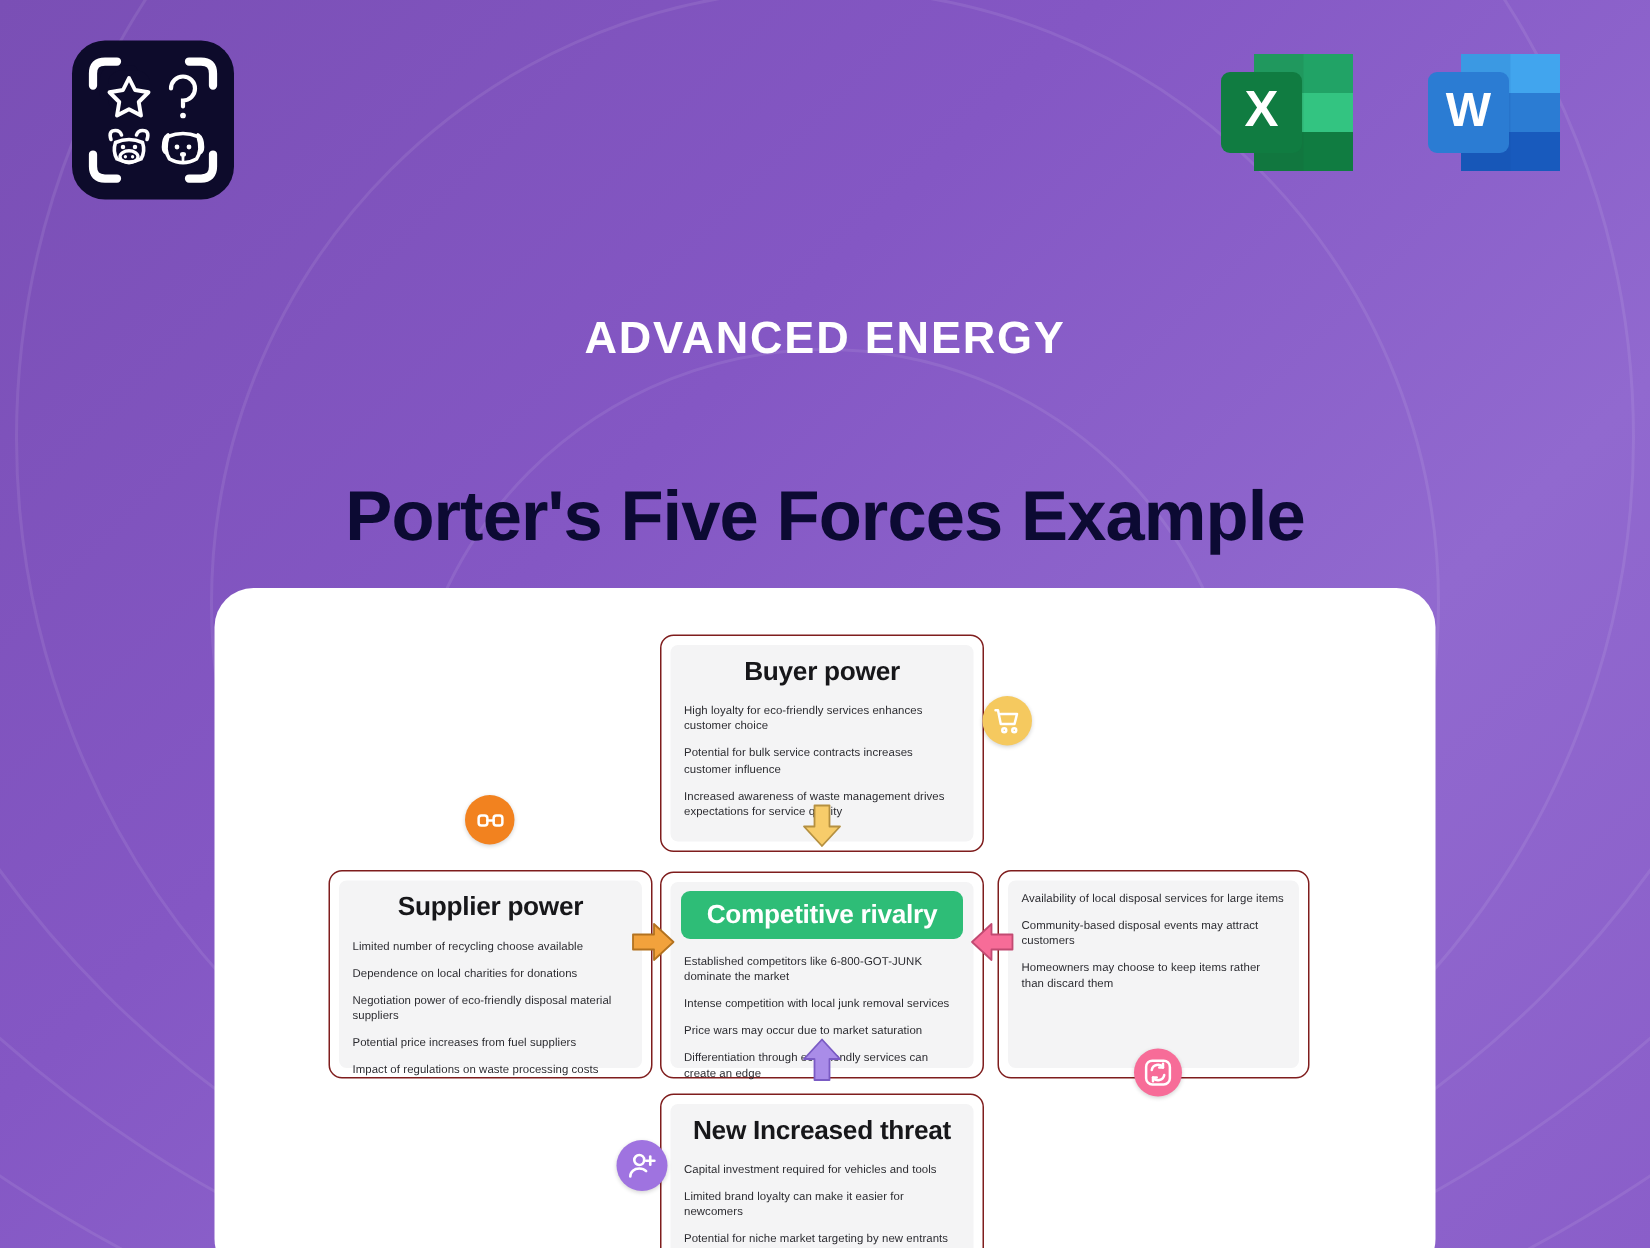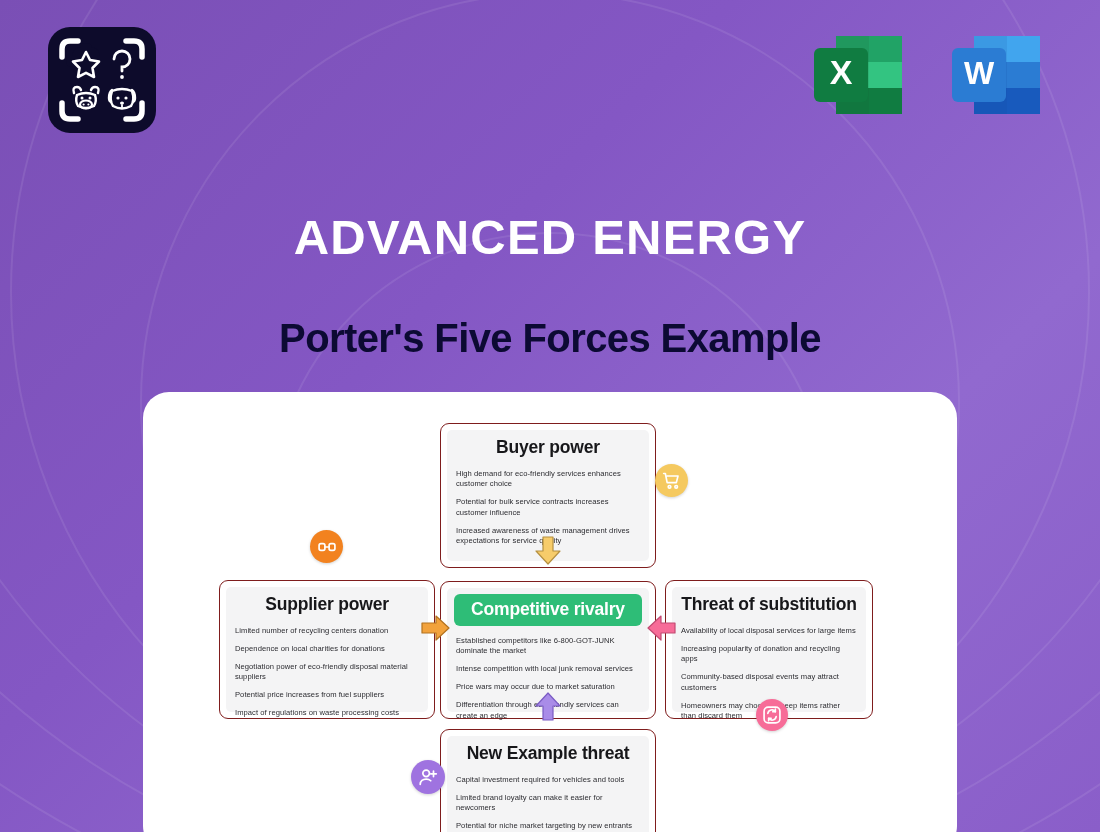--- a/index.html
+++ b/index.html
@@ -44,29 +44,29 @@
     position: absolute; right: 55px; top: 28px;
     display: flex; gap: 40px; align-items: flex-start;
   }
   .office-ico { position: relative; width: 98px; height: 94px; }
 
   
   #brand {
     position: absolute; top: 209px; left: 0; width: 1100px;
     text-align: center;
     color: #ffffff;
-    font-size: 49px;
+    font-size: 30px;
     font-weight: bold;
     letter-spacing: 1.2px;
   }
   #main-title {
     position: absolute; top: 316px; left: 0; width: 1100px;
     text-align: center;
     color: #0c0a33;
-    font-size: 40px;
+    font-size: 47px;
     font-weight: bold;
     letter-spacing: -0.6px;
   }
 
   
   #card {
     position: absolute;
     left: 143px; top: 392px;
     width: 814px; height: 460px;
     background: #ffffff;
@@ -221,32 +221,32 @@
 
   <div id="brand">ADVANCED ENERGY</div>
   <div id="main-title">Porter's Five Forces Example</div>
 
   <div id="card">
 
     <div class="fbox" id="box-buyer" style="left:297px; top:11px;">
       <div class="inner">
         <h3>Buyer power</h3>
         <ul>
-          <li>High demand for eco-friendly services enhances customer choice</li>
+          <li>High loyalty for eco-friendly services enhances customer choice</li>
           <li>Potential for bulk service contracts increases customer influence</li>
           <li>Increased awareness of waste management drives expectations for service quality</li>
         </ul>
       </div>
     </div>
 
     <div class="fbox" id="box-supplier" style="left:76px; top:168px;">
       <div class="inner">
         <h3>Supplier power</h3>
         <ul>
-          <li>Limited number of recycling centers donation</li>
+          <li>Limited number of recycling choose available</li>
           <li>Dependence on local charities for donations</li>
           <li>Negotiation power of eco-friendly disposal material suppliers</li>
           <li>Potential price increases from fuel suppliers</li>
           <li>Impact of regulations on waste processing costs</li>
         </ul>
       </div>
     </div>
 
     <div class="fbox" id="box-rivalry" style="left:297px; top:169px;">
       <div class="inner">
@@ -256,33 +256,31 @@
           <li>Intense competition with local junk removal services</li>
           <li>Price wars may occur due to market saturation</li>
           <li>Differentiation through eco-friendly services can create an edge</li>
           <li>Customer loyalty and brand reputation are critical factors</li>
         </ul>
       </div>
     </div>
 
     <div class="fbox" id="box-threat" style="left:522px; top:168px;">
       <div class="inner">
-        <h3>Threat of substitution</h3>
         <ul>
           <li>Availability of local disposal services for large items</li>
-          <li>Increasing popularity of donation and recycling apps</li>
           <li>Community-based disposal events may attract customers</li>
           <li>Homeowners may choose to keep items rather than discard them</li>
         </ul>
       </div>
     </div>
 
     <div class="fbox" id="box-entrants" style="left:297px; top:317px;">
       <div class="inner">
-        <h3>New Example threat</h3>
+        <h3>New Increased threat</h3>
         <ul>
           <li>Capital investment required for vehicles and tools</li>
           <li>Limited brand loyalty can make it easier for newcomers</li>
           <li>Potential for niche market targeting by new entrants</li>
 
         </ul>
       </div>
     </div>
 
     <div class="arrow" style="left:391px; top:144px;">

